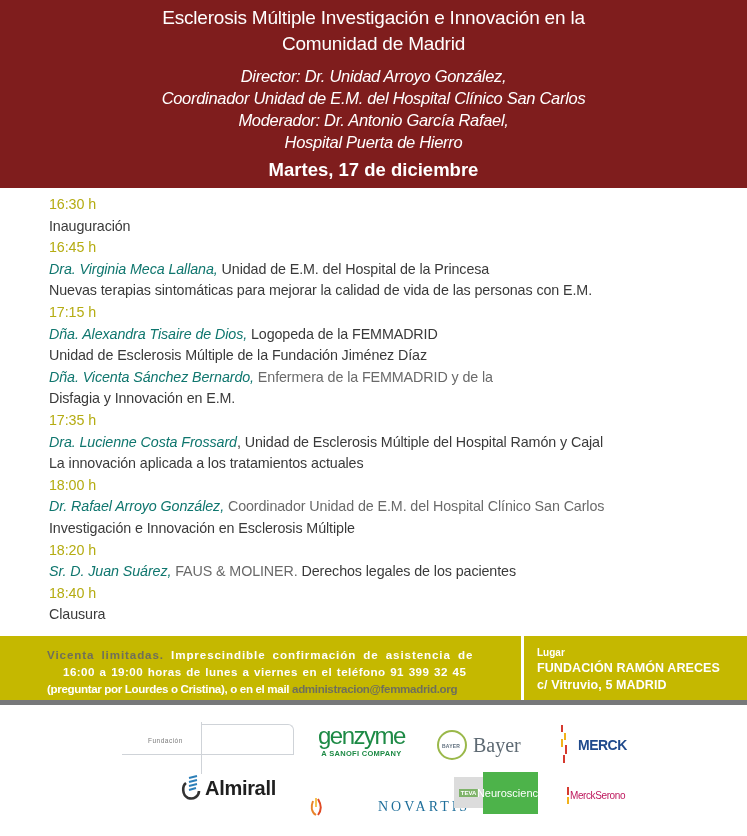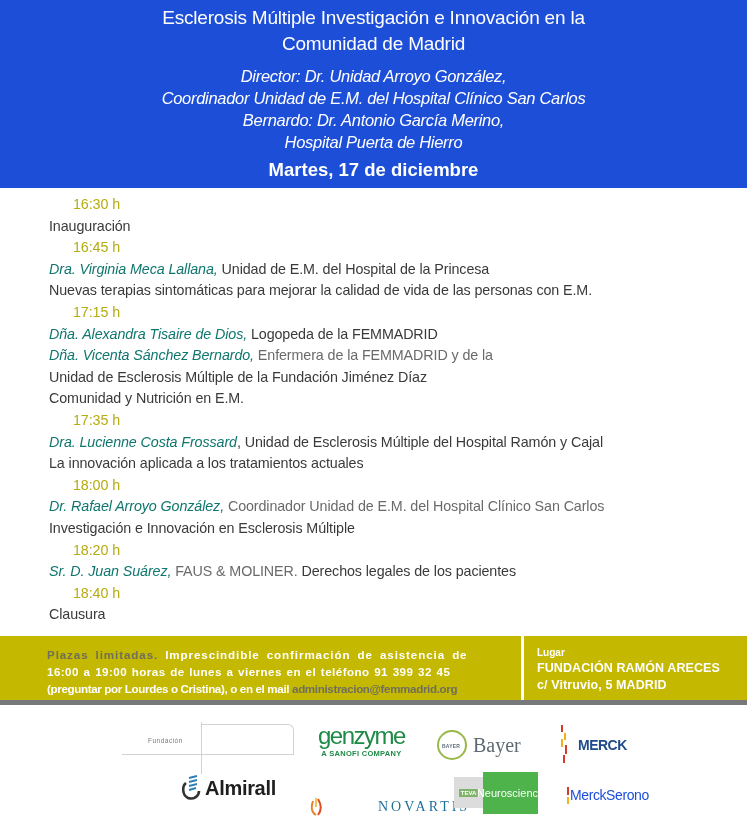--- a/index.html
+++ b/index.html
@@ -1,48 +1,48 @@
 <!DOCTYPE html>
 <html><head>
 <meta charset="utf-8">
 <style>
   * { box-sizing: border-box; margin: 0; padding: 0; }
   html, body { width: 747px; height: 836px; background: #ffffff; overflow: hidden; }
   body { font-family: "Liberation Sans", sans-serif; position: relative; }
 
   .header {
     position: absolute; left: 0; top: 0; width: 747px; height: 188px;
-    background: #1d4ed8;
+    background: #7f1d1d;
     color: #ffffff; text-align: center;
   }
   .header .title { font-size: 19px; line-height: 26px; padding-top: 5px; letter-spacing: -0.2px; }
   .header .sub { font-size: 16.5px; font-style: italic; line-height: 22px; letter-spacing: -0.3px; }
   .header .sub.first { margin-top: 8px; }
   .header .date { font-size: 18.5px; font-weight: bold; line-height: 24px; margin-top: 5px; }
 
   .program { position: absolute; left: 49px; top: 194px; width: 690px; }
   .row { font-size: 14.3px; line-height: 21.6px; color: #3a3a3a; white-space: nowrap; letter-spacing: -0.1px; }
-  .row.time { color: #b5ac12; margin-left: 24px; }
+  .row.time { color: #b5ac12; }
   .row em { font-style: italic; color: #0f766e; }
   .row .light { color: #6a6a6a; }
 
   .info-bar {
     position: absolute; left: 0; top: 636px; width: 747px; height: 64px;
     background: #c5b800;
   }
   .info-shadow { position: absolute; left: 0; top: 700px; width: 747px; height: 5px; background: #77787a; }
   .info-left {
     position: absolute; left: 47px; top: 10px; width: 452px;
     font-size: 11.6px; font-weight: bold; line-height: 17px; color: #ffffff;
     text-align: justify;
   }
   .info-left .grey { color: #6f6f5a; }
   .info-left .line { display: block; white-space: nowrap; }
   .info-left .line.spread { letter-spacing: 0.9px; word-spacing: 3px; }
-  .info-left .line.spread2 { letter-spacing: 0.45px; word-spacing: 1px; }
+  .info-left .line.spread2 { letter-spacing: 0.45px; word-spacing: 1px; margin-left: 16px; }
   .info-left .line.tight { letter-spacing: -0.35px; }
   .divider { position: absolute; left: 521px; top: 0; width: 3px; height: 64px; background: #ffffff; }
   .info-right { position: absolute; left: 537px; top: 10px; color: #ffffff; font-weight: bold; }
   .info-right .lbl { font-size: 10px; line-height: 14px; }
   .info-right .v { font-size: 12.5px; line-height: 17px; letter-spacing: 0.1px; }
 
   .logos { position: absolute; left: 0; top: 705px; width: 747px; height: 131px; }
   .logo { position: absolute; display: flex; align-items: center; }
 
   .biogen { left: 122px; top: 17px; width: 174px; height: 40px; }
@@ -73,61 +73,61 @@
 
   .novartis { left: 310px; top: 92px; gap: 48px; }
   .novartis .word { font-family: "Liberation Serif", serif; font-size: 14px; color: #1e6e9a; letter-spacing: 3px; margin-left: 6px; }
 
   .teva { left: 454px; top: 72px; width: 84px; height: 31px; }
   .teva .grey { width: 29px; height: 31px; background: #dcdcdc; display: flex; align-items: center; justify-content: center; }
   .teva .grey span { font-size: 6px; background: #7fb36a; color: #fff; padding: 1px 2px; font-weight: bold; }
   .teva .green { width: 55px; height: 42px; background: #4db34a; color: #fff; font-size: 11px; display: flex; align-items: center; justify-content: center; }
 
   .serono { left: 566px; top: 78px; }
-  .serono .word { font-size: 14px; color: #1d4ed8; letter-spacing: -0.4px; }
+  .serono .word { font-size: 10px; color: #be185d; letter-spacing: -0.4px; }
 </style>
 </head>
 <body>
 
 <div class="header">
   <div class="title">Esclerosis Múltiple Investigación e Innovación en la</div>
   <div class="title" style="padding-top:0">Comunidad de Madrid</div>
   <div class="sub first">Director: Dr. Unidad Arroyo González,</div>
   <div class="sub">Coordinador Unidad de E.M. del Hospital Clínico San Carlos</div>
-  <div class="sub">Bernardo: Dr. Antonio García Merino,</div>
+  <div class="sub">Moderador: Dr. Antonio García Rafael,</div>
   <div class="sub">Hospital Puerta de Hierro</div>
   <div class="date">Martes, 17 de diciembre</div>
 </div>
 
 <div class="program">
   <div class="row time">16:30 h</div>
   <div class="row">Inauguración</div>
   <div class="row time">16:45 h</div>
   <div class="row"><em>Dra. Virginia Meca Lallana,</em><span> Unidad de E.M. del Hospital de la Princesa</span></div>
   <div class="row">Nuevas terapias sintomáticas para mejorar la calidad de vida de las personas con E.M.</div>
   <div class="row time">17:15 h</div>
   <div class="row"><em>Dña. Alexandra Tisaire de Dios,</em><span> Logopeda de la FEMMADRID</span></div>
+  <div class="row">Unidad de Esclerosis Múltiple de la Fundación Jiménez Díaz</div>
   <div class="row"><em>Dña. Vicenta Sánchez Bernardo,</em><span class="light"> Enfermera de la FEMMADRID y de la</span></div>
-  <div class="row">Unidad de Esclerosis Múltiple de la Fundación Jiménez Díaz</div>
-  <div class="row">Comunidad y Nutrición en E.M.</div>
+  <div class="row">Disfagia y Innovación en E.M.</div>
   <div class="row time">17:35 h</div>
   <div class="row"><em>Dra. Lucienne Costa Frossard</em><span>, Unidad de Esclerosis Múltiple del Hospital Ramón y Cajal</span></div>
   <div class="row">La innovación aplicada a los tratamientos actuales</div>
   <div class="row time">18:00 h</div>
   <div class="row"><em>Dr. Rafael Arroyo González,</em><span class="light"> Coordinador Unidad de E.M. del Hospital Clínico San Carlos</span></div>
   <div class="row">Investigación e Innovación en Esclerosis Múltiple</div>
   <div class="row time">18:20 h</div>
   <div class="row"><em>Sr. D. Juan Suárez,</em><span class="light"> FAUS &amp; MOLINER.</span><span> Derechos legales de los pacientes</span></div>
   <div class="row time">18:40 h</div>
   <div class="row">Clausura</div>
 </div>
 
 <div class="info-bar">
   <div class="info-left">
-    <span class="line spread"><span class="grey">Plazas limitadas.</span><span> Imprescindible confirmación de asistencia de</span></span>
+    <span class="line spread"><span class="grey">Vicenta limitadas.</span><span> Imprescindible confirmación de asistencia de</span></span>
     <span class="line spread2">16:00 a 19:00 horas de lunes a viernes en el teléfono 91 399 32 45</span>
     <span class="line tight"><span>(preguntar por Lourdes o Cristina), o en el mail </span><span class="grey">administracion@femmadrid.org</span></span>
   </div>
   <div class="divider"></div>
   <div class="info-right">
     <div class="lbl">Lugar</div>
     <div class="v">FUNDACIÓN RAMÓN ARECES</div>
     <div class="v">c/ Vitruvio, 5 MADRID</div>
   </div>
 </div>

